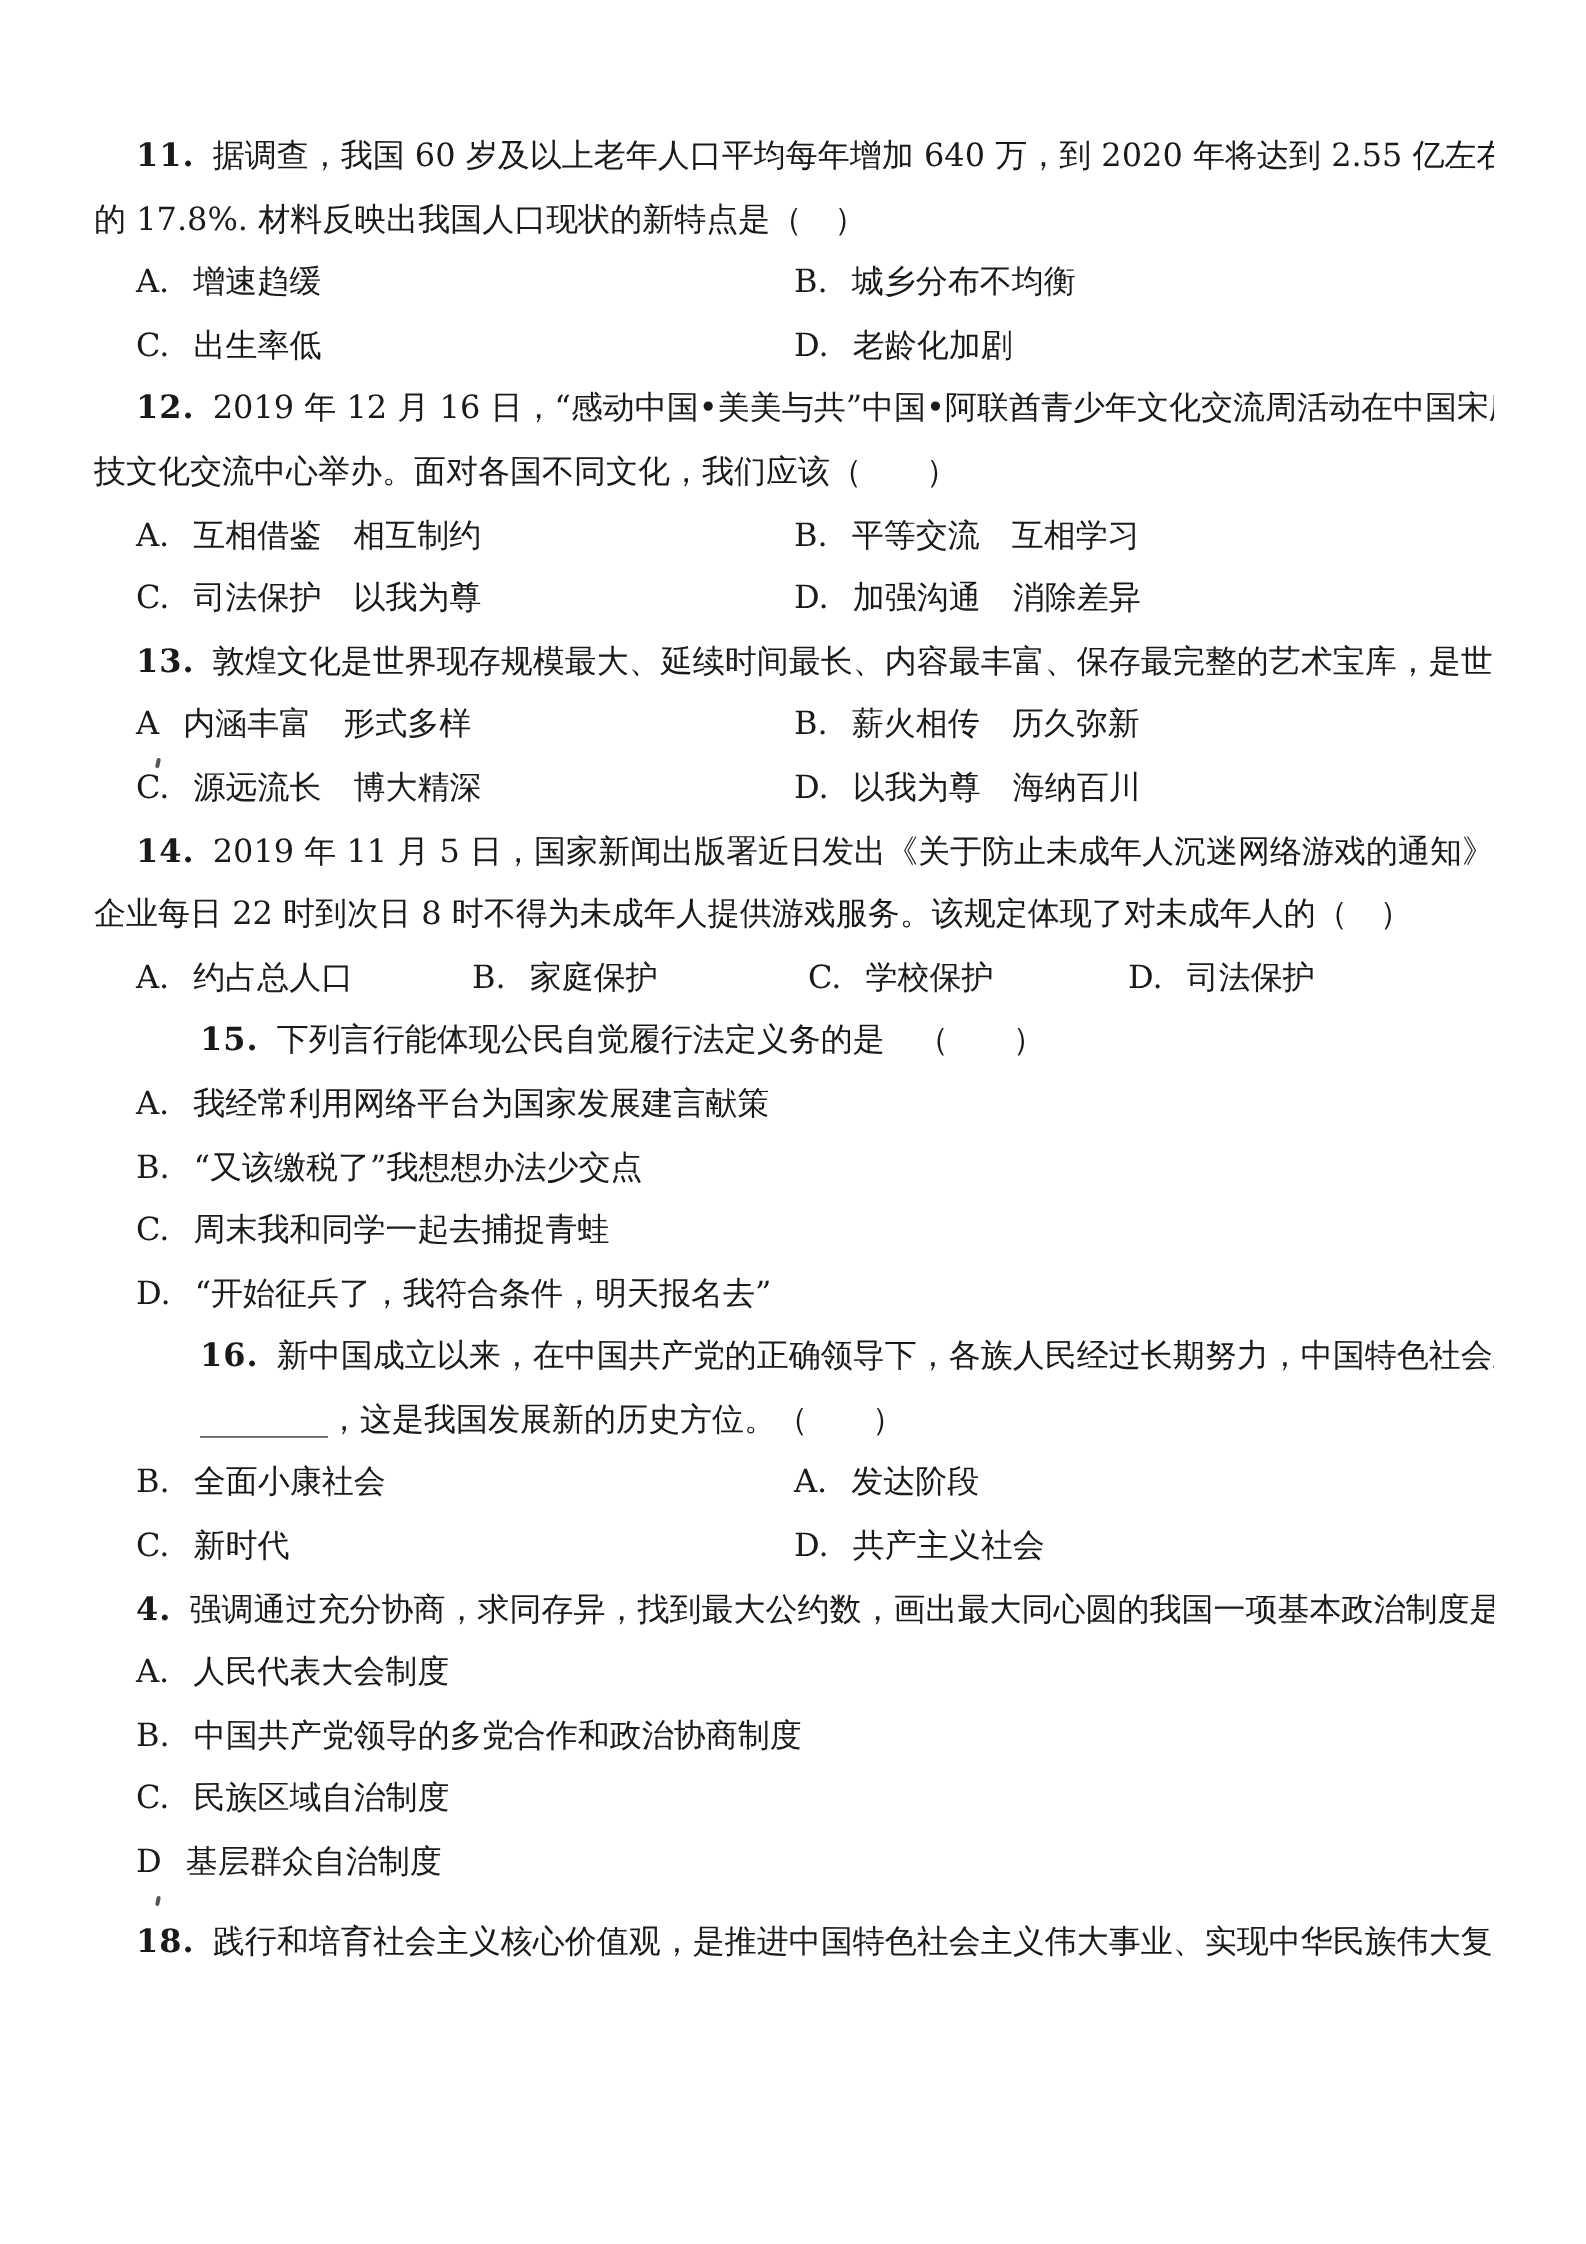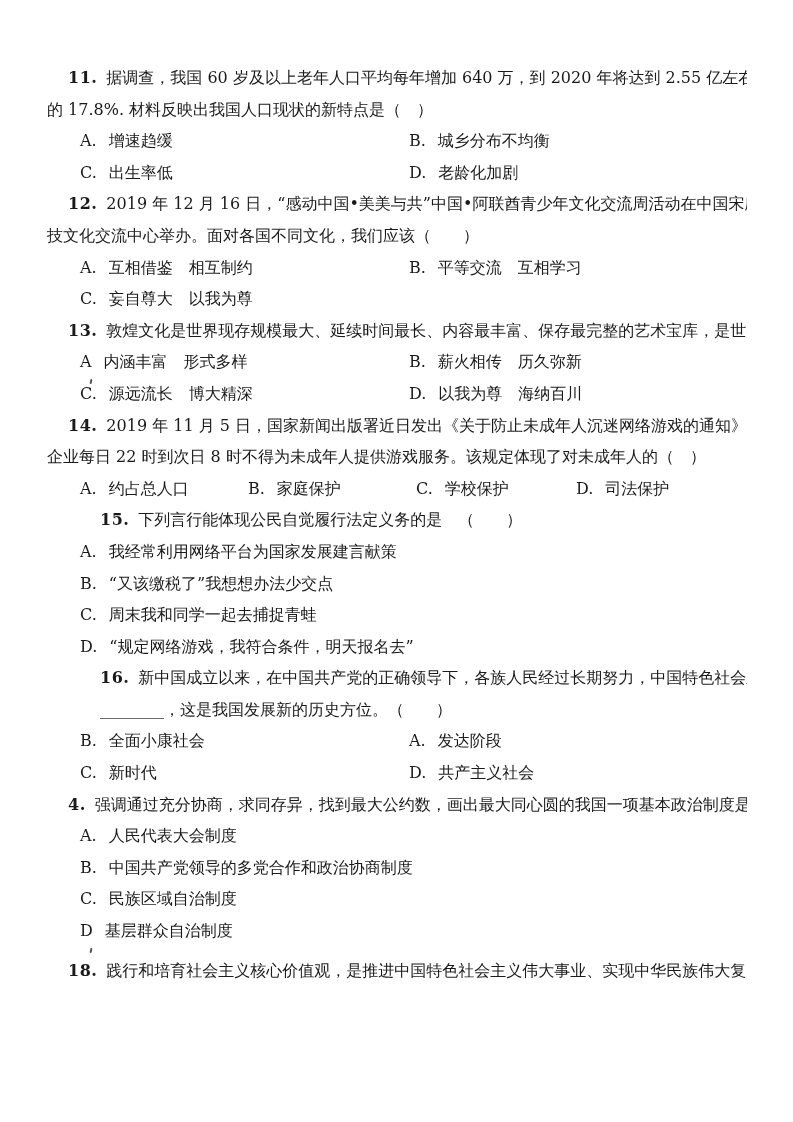--- a/index.html
+++ b/index.html
@@ -37,21 +37,20 @@
   }
   .opts.cols4 {
     display:grid;
     grid-template-columns:168px 168px 160px auto;
   }
   .opt {
     position:relative;
     line-height:31.6px;
     height:31.6px;
     white-space:nowrap;
-    margin-left:12px;
   }
   .letter { margin-right:12px; }
   .stray {
     position:absolute;
     left:10px; bottom:-6px;
     width:2px; height:5px;
     background:#555;
     transform:rotate(12deg);
     border-radius:1px;
   }
@@ -71,21 +70,22 @@
           <div class="opt"><span class="letter">C.</span><span>出生率低</span></div>
           <div class="opt"><span class="letter">D.</span><span>老龄化加剧</span></div>
         </div>
       </section>
       <section class="q">
         <div class="line first"><span class="qnum">12.</span><span>2019 年 12 月 16 日，“感动中国•美美与共”中国•阿联酋青少年文化交流周活动在中国宋庆龄青少年科</span></div>
         <div class="line">技文化交流中心举办。面对各国不同文化，我们应该（　　）</div>
         <div class="opts cols2">
           <div class="opt"><span class="letter">A.</span><span>互相借鉴　相互制约</span></div>
           <div class="opt"><span class="letter">B.</span><span>平等交流　互相学习</span></div>
-          <div class="opt"><span class="letter">C.</span><span>妄自尊大　以我为尊</span></div>
+          <div class="opt"><span class="letter">C.</span><span>司法保护　以我为尊</span></div>
+          <div class="opt"><span class="letter">D.</span><span>加强沟通　消除差异</span></div>
         </div>
       </section>
       <section class="q">
         <div class="line first"><span class="qnum">13.</span><span>敦煌文化是世界现存规模最大、延续时间最长、内容最丰富、保存最完整的艺术宝库，是世界长河中的</span></div>
         <div class="opts cols2">
           <div class="opt"><span class="letter">A</span><span>内涵丰富　形式多样</span><span class="stray"></span></div>
           <div class="opt"><span class="letter">B.</span><span>薪火相传　历久弥新</span></div>
           <div class="opt"><span class="letter">C.</span><span>源远流长　博大精深</span></div>
           <div class="opt"><span class="letter">D.</span><span>以我为尊　海纳百川</span></div>
         </div>
@@ -99,21 +99,21 @@
           <div class="opt"><span class="letter">C.</span><span>学校保护</span></div>
           <div class="opt"><span class="letter">D.</span><span>司法保护</span></div>
         </div>
       </section>
       <section class="q">
         <div class="line ind"><span class="qnum">15.</span><span>下列言行能体现公民自觉履行法定义务的是　（　　）</span></div>
         <div class="opts">
           <div class="opt"><span class="letter">A.</span><span>我经常利用网络平台为国家发展建言献策</span></div>
           <div class="opt"><span class="letter">B.</span><span>“又该缴税了”我想想办法少交点</span></div>
           <div class="opt"><span class="letter">C.</span><span>周末我和同学一起去捕捉青蛙</span></div>
-          <div class="opt"><span class="letter">D.</span><span>“规定网络游戏，我符合条件，明天报名去”</span></div>
+          <div class="opt"><span class="letter">D.</span><span>“开始征兵了，我符合条件，明天报名去”</span></div>
         </div>
       </section>
       <section class="q">
         <div class="line ind"><span class="qnum">16.</span><span>新中国成立以来，在中国共产党的正确领导下，各族人民经过长期努力，中国特色社会主义进入了</span></div>
         <div class="line ind">________，这是我国发展新的历史方位。（　　）</div>
         <div class="opts cols2">
           <div class="opt"><span class="letter">B.</span><span>全面小康社会</span></div>
           <div class="opt"><span class="letter">A.</span><span>发达阶段</span></div>
           <div class="opt"><span class="letter">C.</span><span>新时代</span></div>
           <div class="opt"><span class="letter">D.</span><span>共产主义社会</span></div>

